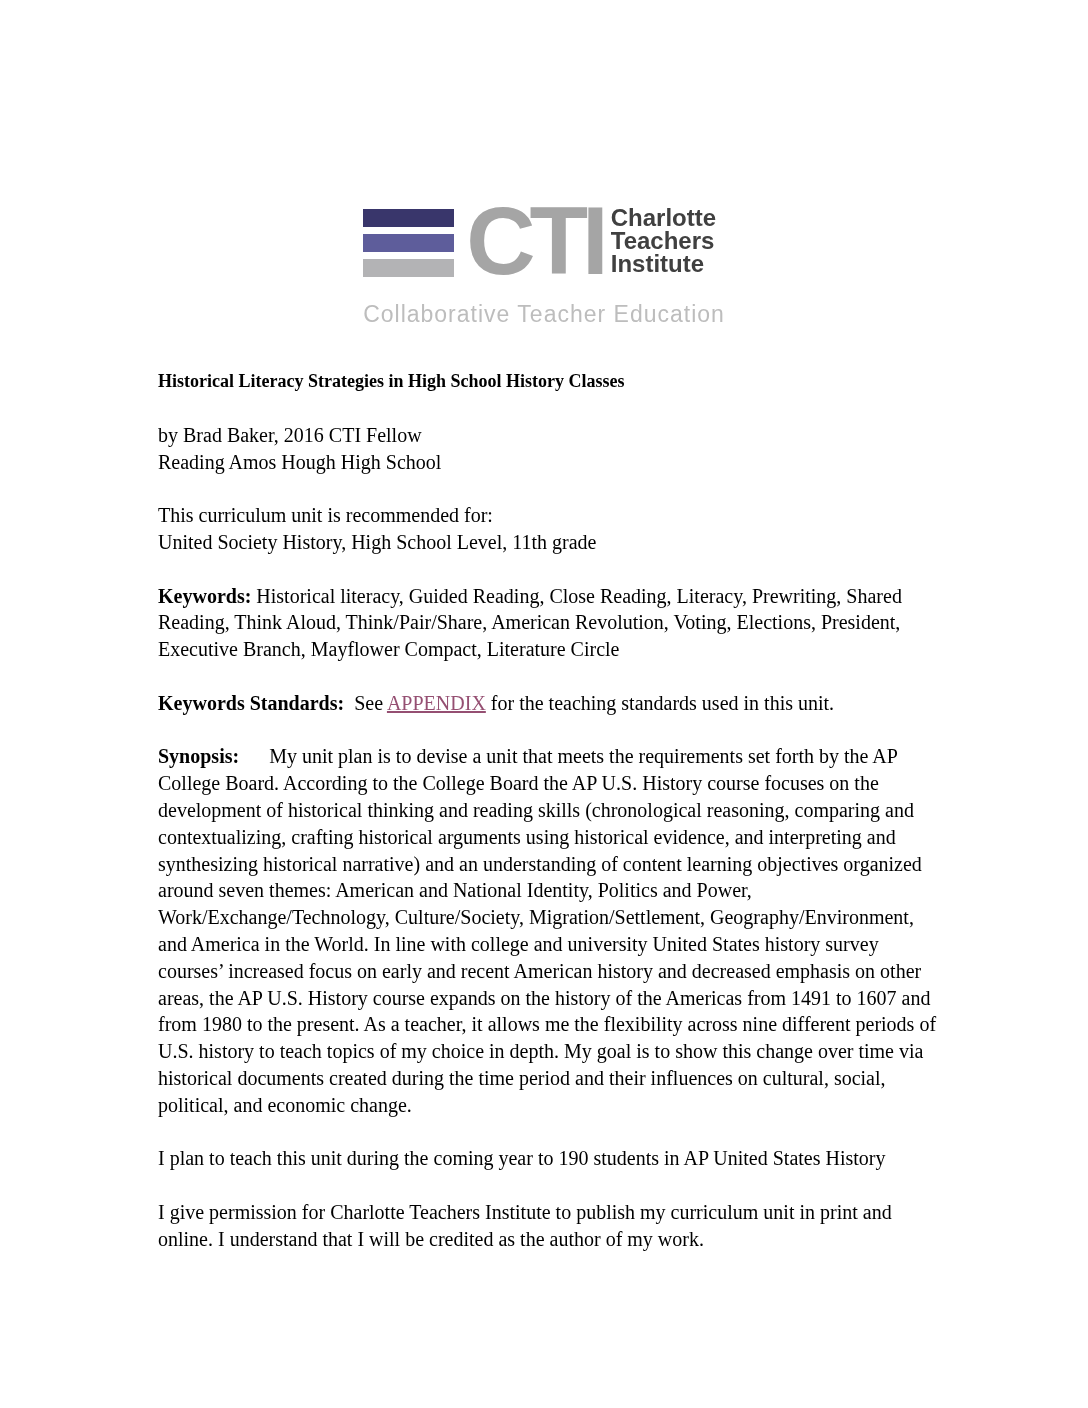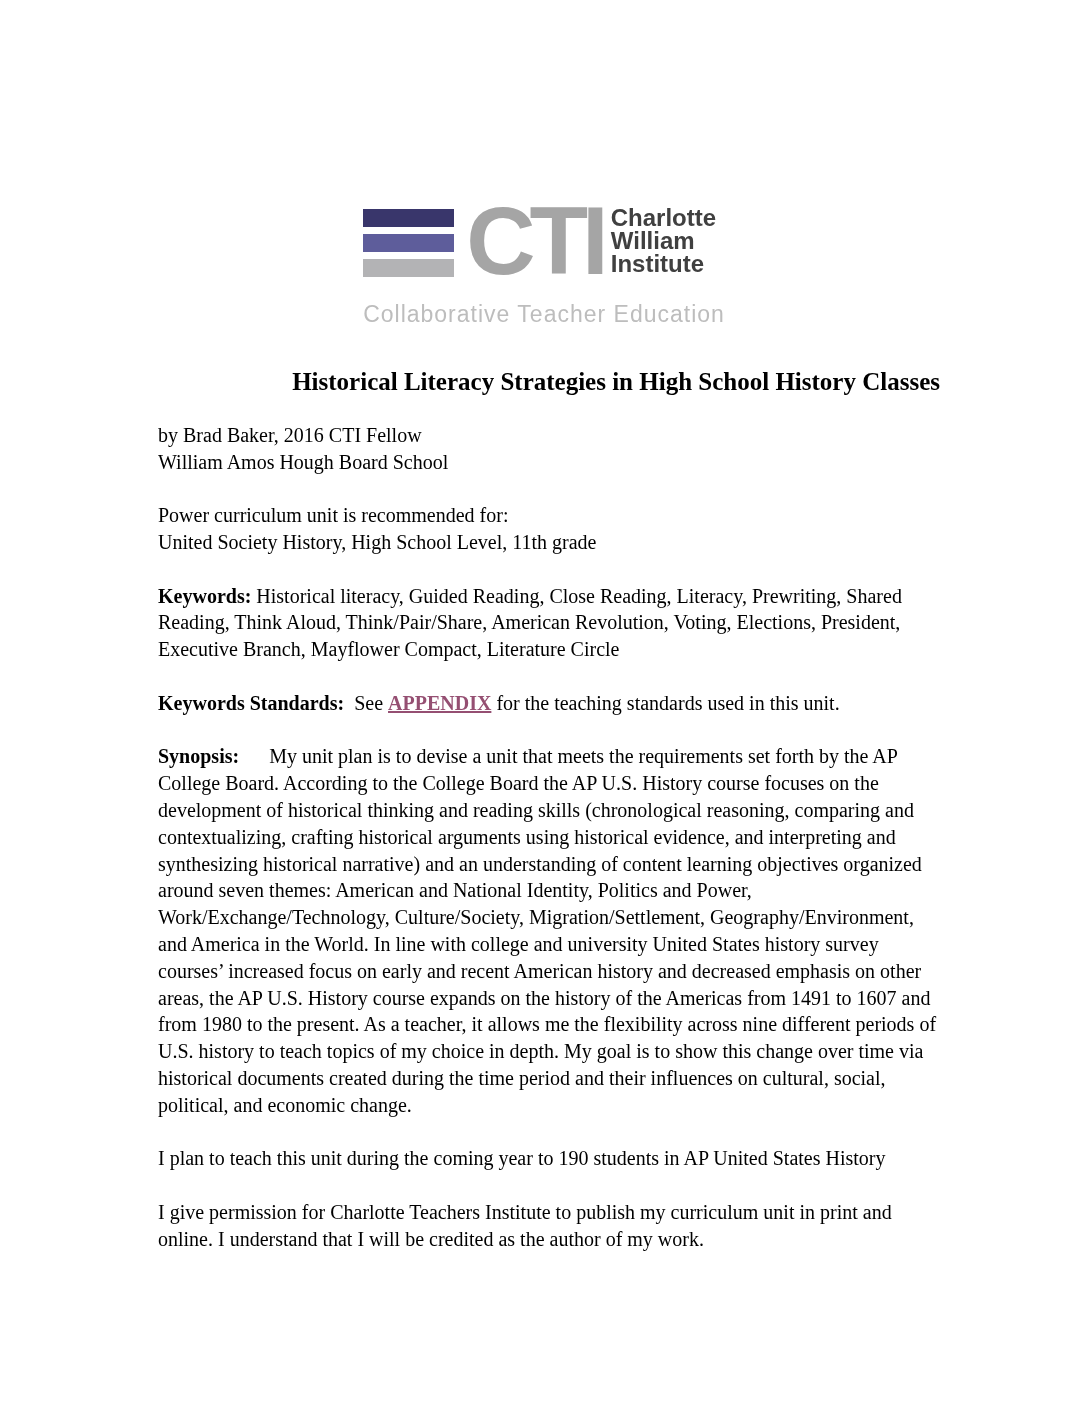--- a/index.html
+++ b/index.html
@@ -50,67 +50,67 @@
 
   
   .doc {
     margin: 0 148px 0 158px;          
     font-size: 20px;
     line-height: 26.8px;
   }
   .doc p { margin: 26.8px 0 0 0; }
   .title {
     margin: 42px 0 0 0;
-    text-align: right;
-    font-size: 25px;
+    text-align: left;
+    font-size: 18px;
     font-weight: 700;
     line-height: 27px;
   }
   .center { }
   b { font-weight: 700; }
   .tab { display: inline-block; width: 30px; }
   a.appendix-link {
     color: #954f72;
-    font-weight: 700;
+    font-weight: 400;
     text-decoration: underline;
   }
 </style>
 </head>
 <body>
 
 <div class="page">
 
   <div class="logo">
     <div class="logo-top">
       <div class="bars">
         <div class="bar bar1"></div>
         <div class="bar bar2"></div>
         <div class="bar bar3"></div>
       </div>
       <div class="cti">CTI</div>
       <div class="names">
         <div>Charlotte</div>
-        <div>William</div>
+        <div>Teachers</div>
         <div>Institute</div>
       </div>
     </div>
     <div class="tagline">Collaborative Teacher Education</div>
   </div>
 
   <div class="doc">
 
     <h1 class="title">Historical Literacy Strategies in High School History Classes</h1>
 
     <p class="center">
       <span>by Brad Baker, 2016 CTI Fellow</span><br>
-      <span>William Amos Hough Board School</span>
+      <span>Reading Amos Hough High School</span>
     </p>
 
     <p class="center">
-      <span>Power curriculum unit is recommended for:</span><br>
+      <span>This curriculum unit is recommended for:</span><br>
       <span>United Society History, High School Level, 11th grade</span>
     </p>
 
     <p>
       <b>Keywords:</b>
       <span>Historical literacy, Guided Reading, Close Reading, Literacy, Prewriting, Shared Reading, Think Aloud, Think/Pair/Share, American Revolution, Voting, Elections, President, Executive Branch, Mayflower Compact, Literature Circle</span>
     </p>
 
     <p>
       <b>Keywords Standards:</b>&nbsp;

